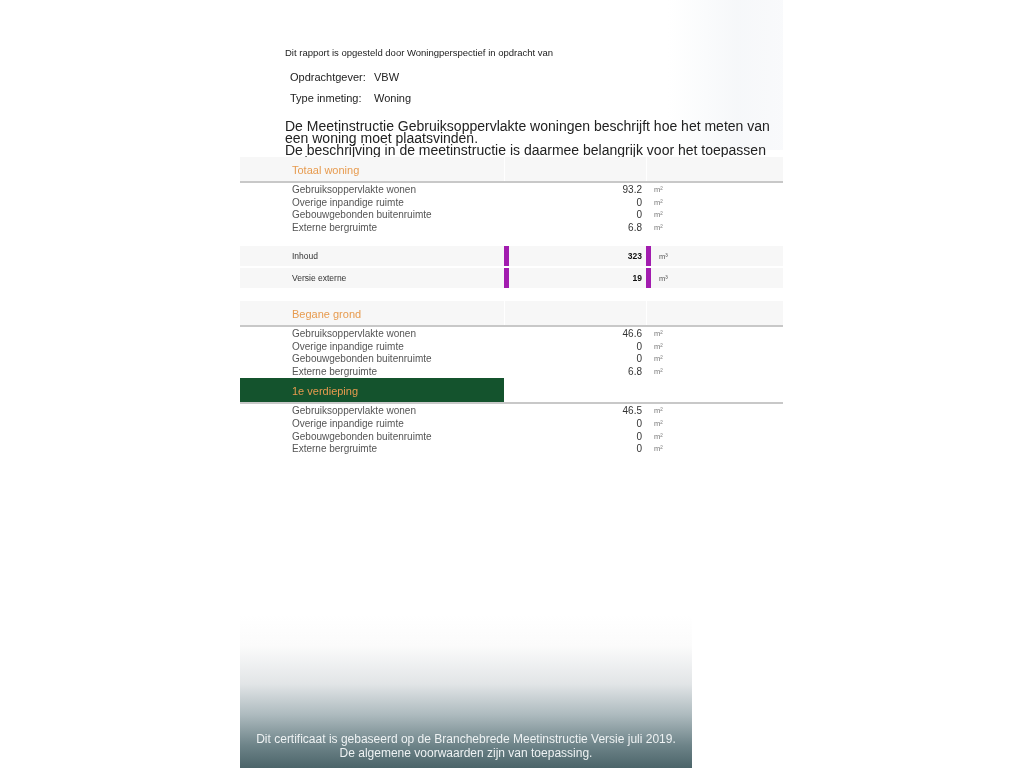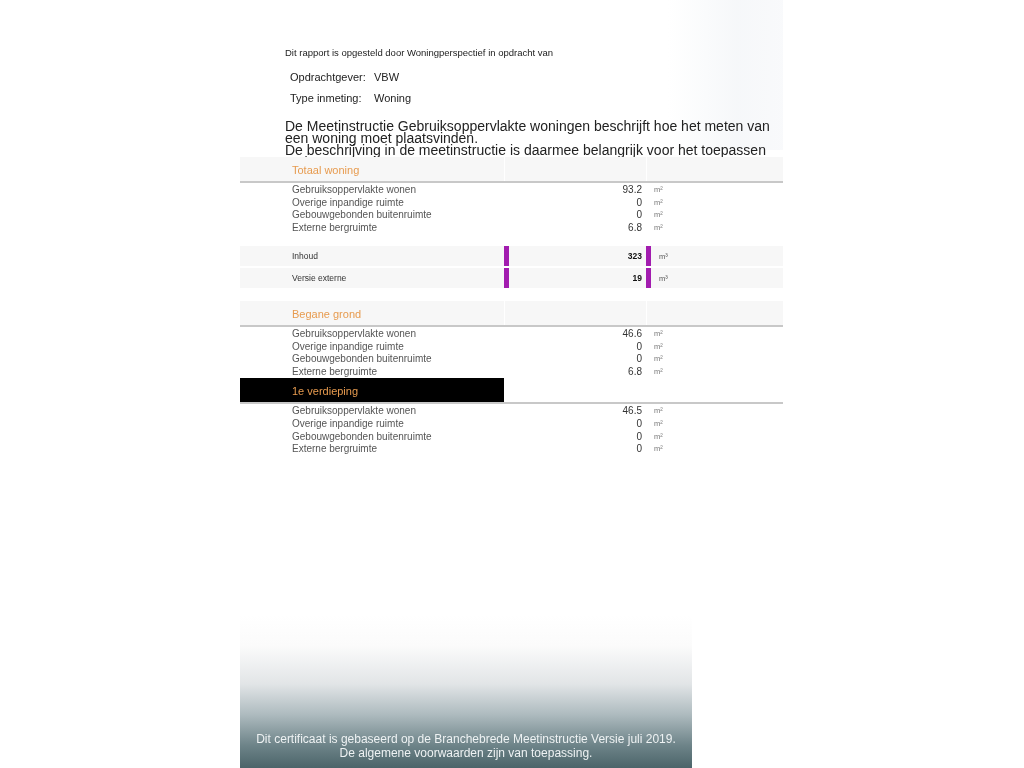--- a/index.html
+++ b/index.html
@@ -157,21 +157,21 @@
       <td class="lbl">Gebouwgebonden buitenruimte</td>
       <td class="val">0</td>
       <td class="unit">m²</td>
     </tr>
     <tr class="row">
       <td class="lbl">Externe bergruimte</td>
       <td class="val">6.8</td>
       <td class="unit">m²</td>
     </tr>
     <tr class="hdr">
-      <td class="c1" style="background:#000000"><span class="h-label">1e verdieping</span></td>
+      <td class="c1" style="background:#14532d"><span class="h-label">1e verdieping</span></td>
       <td class="c2" style="background:#fff"></td>
           <td class="c3" style="background:#fff"></td>
     </tr>
     <tr class="sep">
           <td colspan="3"></td>
         </tr>
     <tr class="row">
       <td class="lbl">Gebruiksoppervlakte wonen</td>
       <td class="val">46.5</td>
       <td class="unit">m²</td>

